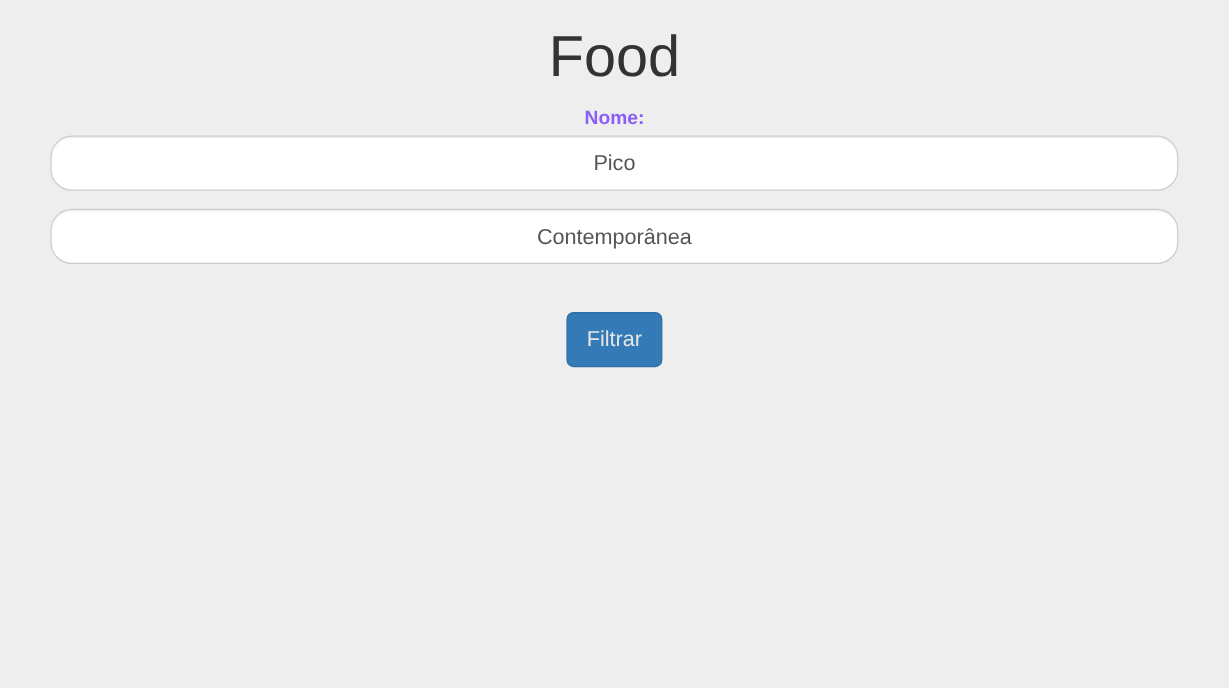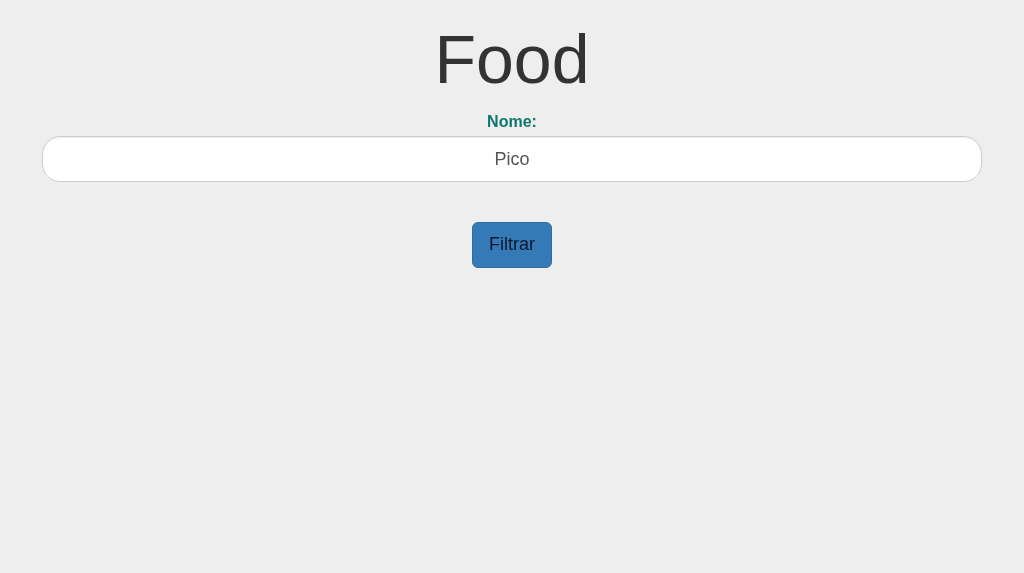--- a/index.html
+++ b/index.html
@@ -13,34 +13,34 @@
       color: #333;
       font-size: 14px;
     }
     .container {
       max-width: 970px;
       margin: 0 auto;
       padding: 0 15px;
       text-align: center;
     }
     .page-title {
-      font-size: 68px;
+      font-size: 48px;
       font-weight: 500;
       color: #333;
       margin-top: 20px;
       margin-bottom: 10px;
     }
     .form-group {
       margin-bottom: 15px;
     }
     .form-label {
       display: block;
       font-weight: 700;
       font-size: 16px;
-      color: #0f766e;
+      color: #8b5cf6;
       margin-bottom: 5px;
       margin-top: 15px;
     }
     .form-control {
       display: block;
       width: 100%;
       height: 46px;
       padding: 10px 16px;
       font-size: 18px;
       line-height: 1.33;
@@ -56,21 +56,21 @@
     .btn-row {
       margin-top: 40px;
       margin-bottom: 20px;
     }
     .btn-primary {
       display: inline-block;
       padding: 10px 16px;
       font-size: 18px;
       line-height: 1.33;
       border-radius: 6px;
-      color: #0f172a;
+      color: #e5e5e5;
       background-color: #337ab7;
       border: 1px solid #2e6da4;
       cursor: pointer;
       font-family: inherit;
       text-align: center;
     }
   </style>
 </head>
 <body>
 
@@ -79,18 +79,19 @@
 
   <div class="form-group">
     <label class="form-label">Nome:</label>
     <input type="text" class="form-control" value="Pico" style="">
   </div>
 
   <div class="form-group">
   </div>
 
   <div class="form-group">
+    <input type="text" class="form-control" value="Contemporânea" style="">
   </div>
 
   <div class="btn-row">
     <button type="button" class="btn-primary">Filtrar</button>
   </div>
 </div>
 
 </body></html>

